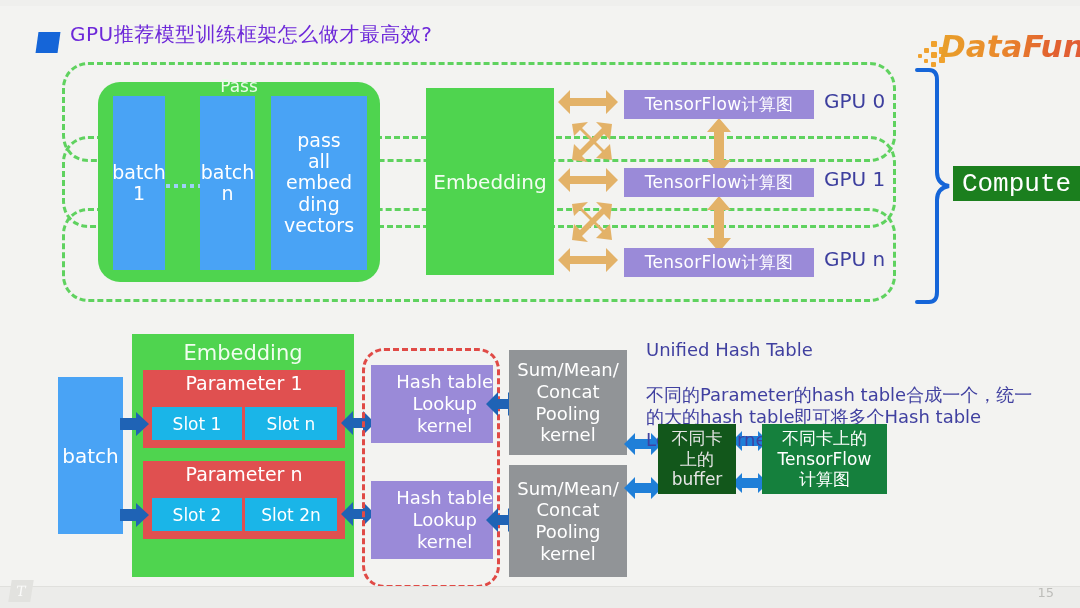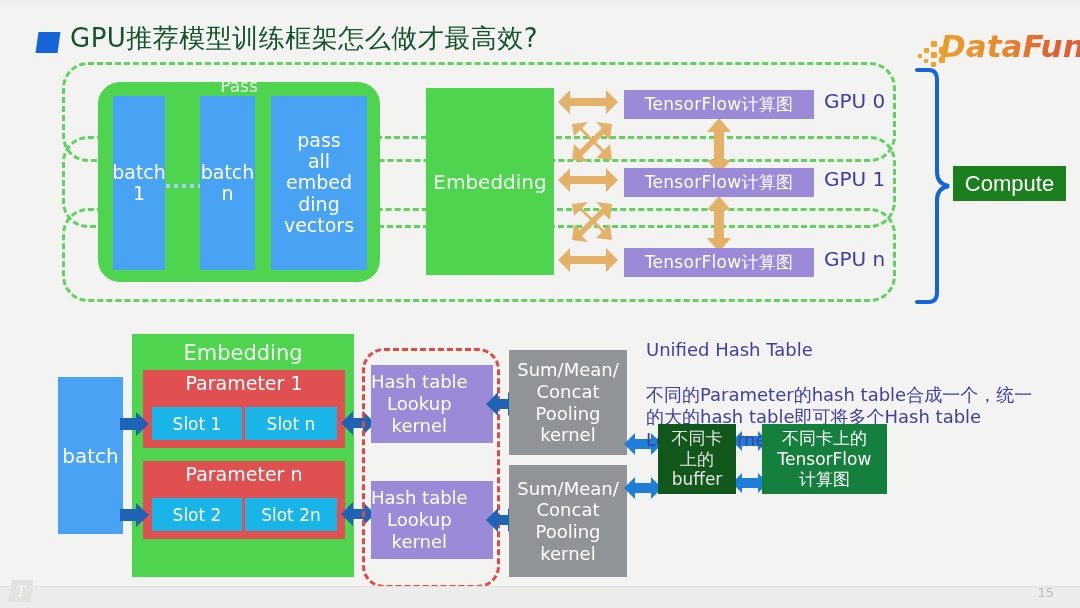--- a/index.html
+++ b/index.html
@@ -8,21 +8,21 @@
     background:#f3f3f1;
     font-family:"Liberation Sans","DejaVu Sans",sans-serif;
     position:relative;
   }
   .stage{position:absolute;left:0;top:0;width:1080px;height:608px;}
   .abs{position:absolute;box-sizing:border-box;}
 
   
   #title-bullet{left:37px;top:32px;width:22px;height:21px;background:#1565d8;
     transform:skewX(-8deg);}
-  #page-title{left:70px;top:21px;font-size:26px;color:#14532d;
+  #page-title{left:70px;top:21px;font-size:20px;color:#6d28d9;
     letter-spacing:.5px;white-space:nowrap;font-family:"DejaVu Sans",sans-serif;}
 
   
   #logo{right:12px;top:32px;width:150px;height:40px;}
   #logo .dots{position:absolute;left:0;top:6px;width:28px;height:26px;}
   #logo .dots i{position:absolute;display:block;background:#f0a22e;border-radius:1px;}
   #logo .word{position:absolute;left:22px;top:-4px;font-size:31px;font-style:italic;
     font-weight:bold;font-family:"DejaVu Sans",sans-serif;
     background:linear-gradient(95deg,#e8a02a 0%,#ea8c2c 35%,#e2622f 70%,#e05a3a 100%);
     -webkit-background-clip:text;background-clip:text;color:transparent;}
@@ -55,23 +55,23 @@
   #gpu1{left:824px;top:167px;text-align:right;}
   #gpun{left:824px;top:247px;}
 
   
   .oarr{fill:#e3b268;}
   #orangelayer{left:550px;top:80px;width:130px;height:215px;}
   #vertarrows{left:700px;top:110px;width:40px;height:150px;}
 
   
   #bracket{left:915px;top:66px;width:38px;height:240px;}
-  #compute{left:953px;top:166px;width:113px;height:35px;background:#1b7f1e;color:#fff;
-     font-size:22px;display:flex;align-items:center;justify-content:center;
-     font-family:Liberation Sans, sans-serif;}
+  #compute{left:953px;top:166px;width:127px;height:35px;background:#1b7f1e;color:#fff;
+     font-size:26px;display:flex;align-items:center;justify-content:center;
+     font-family:Liberation Mono, monospace;}
 
   
   #b-batch{left:58px;top:377px;width:65px;height:157px;background:#49a3f5;color:#fff;
      font-size:20px;display:flex;align-items:center;justify-content:center;
      font-family:"DejaVu Sans",sans-serif;}
   #emb-bot{left:132px;top:334px;width:222px;height:243px;background:#4fd44f;}
   #emb-bot-label{left:132px;top:341px;width:222px;text-align:center;color:#f1fdf0;font-size:21px;
      font-family:"DejaVu Sans",sans-serif;}
   .param{background:#e05050;}
   #param1{left:143px;top:370px;width:202px;height:78px;}
@@ -82,21 +82,21 @@
   #paramn-label{left:143px;top:463px;}
   .slot{background:#1ab5e8;color:#fff;font-size:17px;display:flex;align-items:center;
      justify-content:center;font-family:"DejaVu Sans",sans-serif;}
   #slot1{left:152px;top:407px;width:90px;height:33px;}
   #slotn{left:245px;top:407px;width:92px;height:33px;}
   #slot2{left:152px;top:498px;width:90px;height:33px;}
   #slot2n{left:245px;top:498px;width:92px;height:33px;}
 
   #reddash{left:362px;top:348px;width:138px;height:240px;border:3px dashed #e04a46;border-radius:22px;}
   .hashbox{background:#9a8ad8;color:#fff;font-size:18px;display:flex;align-items:center;
-     justify-content:flex-start;text-align:center;line-height:1.22;
+     justify-content:flex-end;text-align:center;line-height:1.22;
      font-family:"DejaVu Sans",sans-serif;}
   #hash1{left:371px;top:365px;width:122px;height:78px;}
   #hash2{left:371px;top:481px;width:122px;height:78px;}
 
   .greybox{background:#919497;color:#fff;font-size:18px;display:flex;align-items:center;
      justify-content:center;text-align:center;line-height:1.2;
      font-family:"DejaVu Sans",sans-serif;}
   #pool1{left:509px;top:350px;width:118px;height:105px;}
   #pool2{left:509px;top:465px;width:118px;height:112px;}
 

